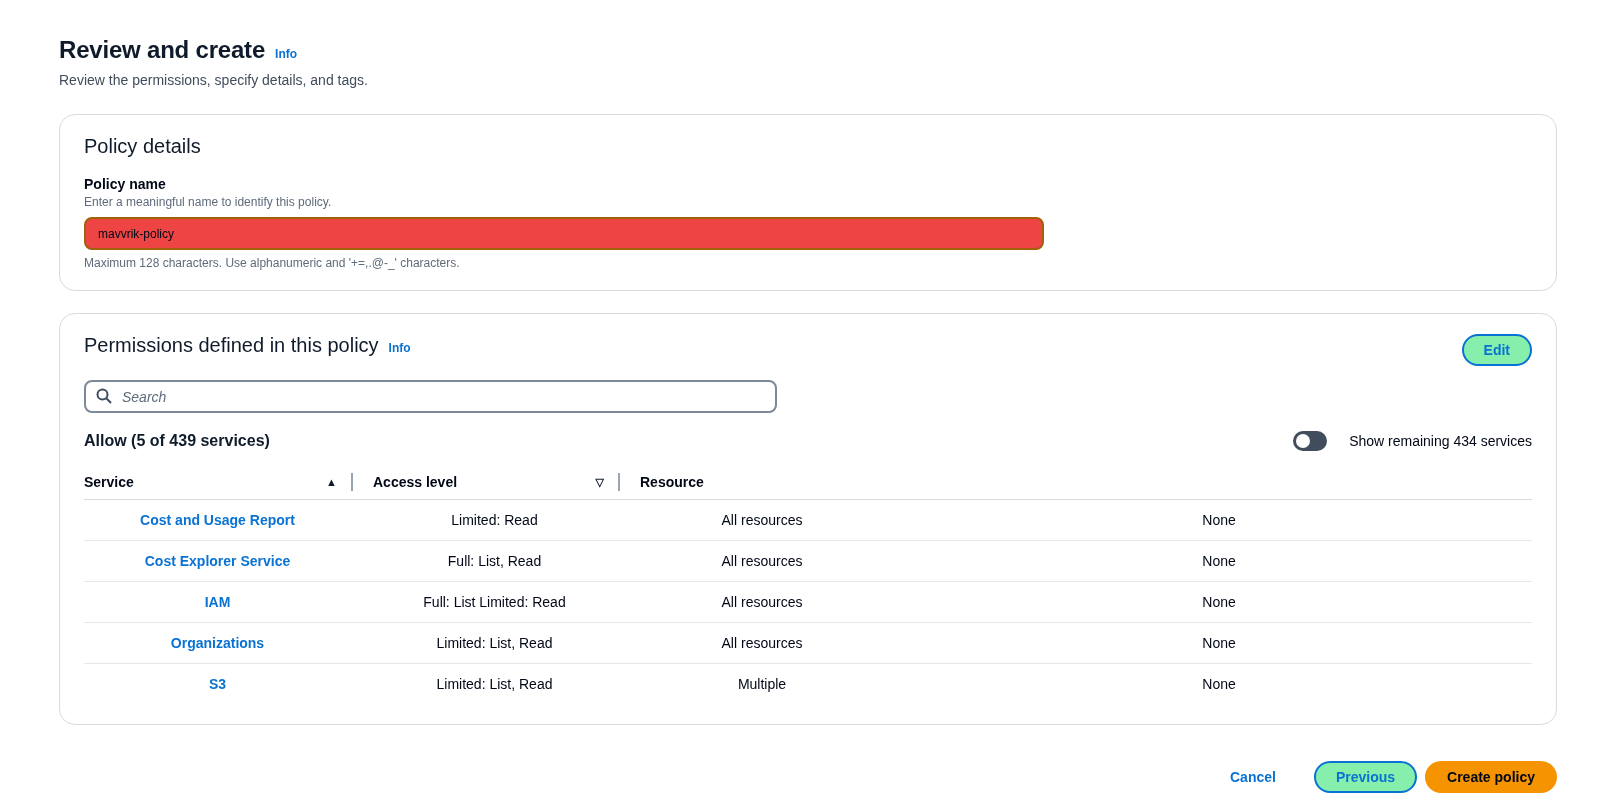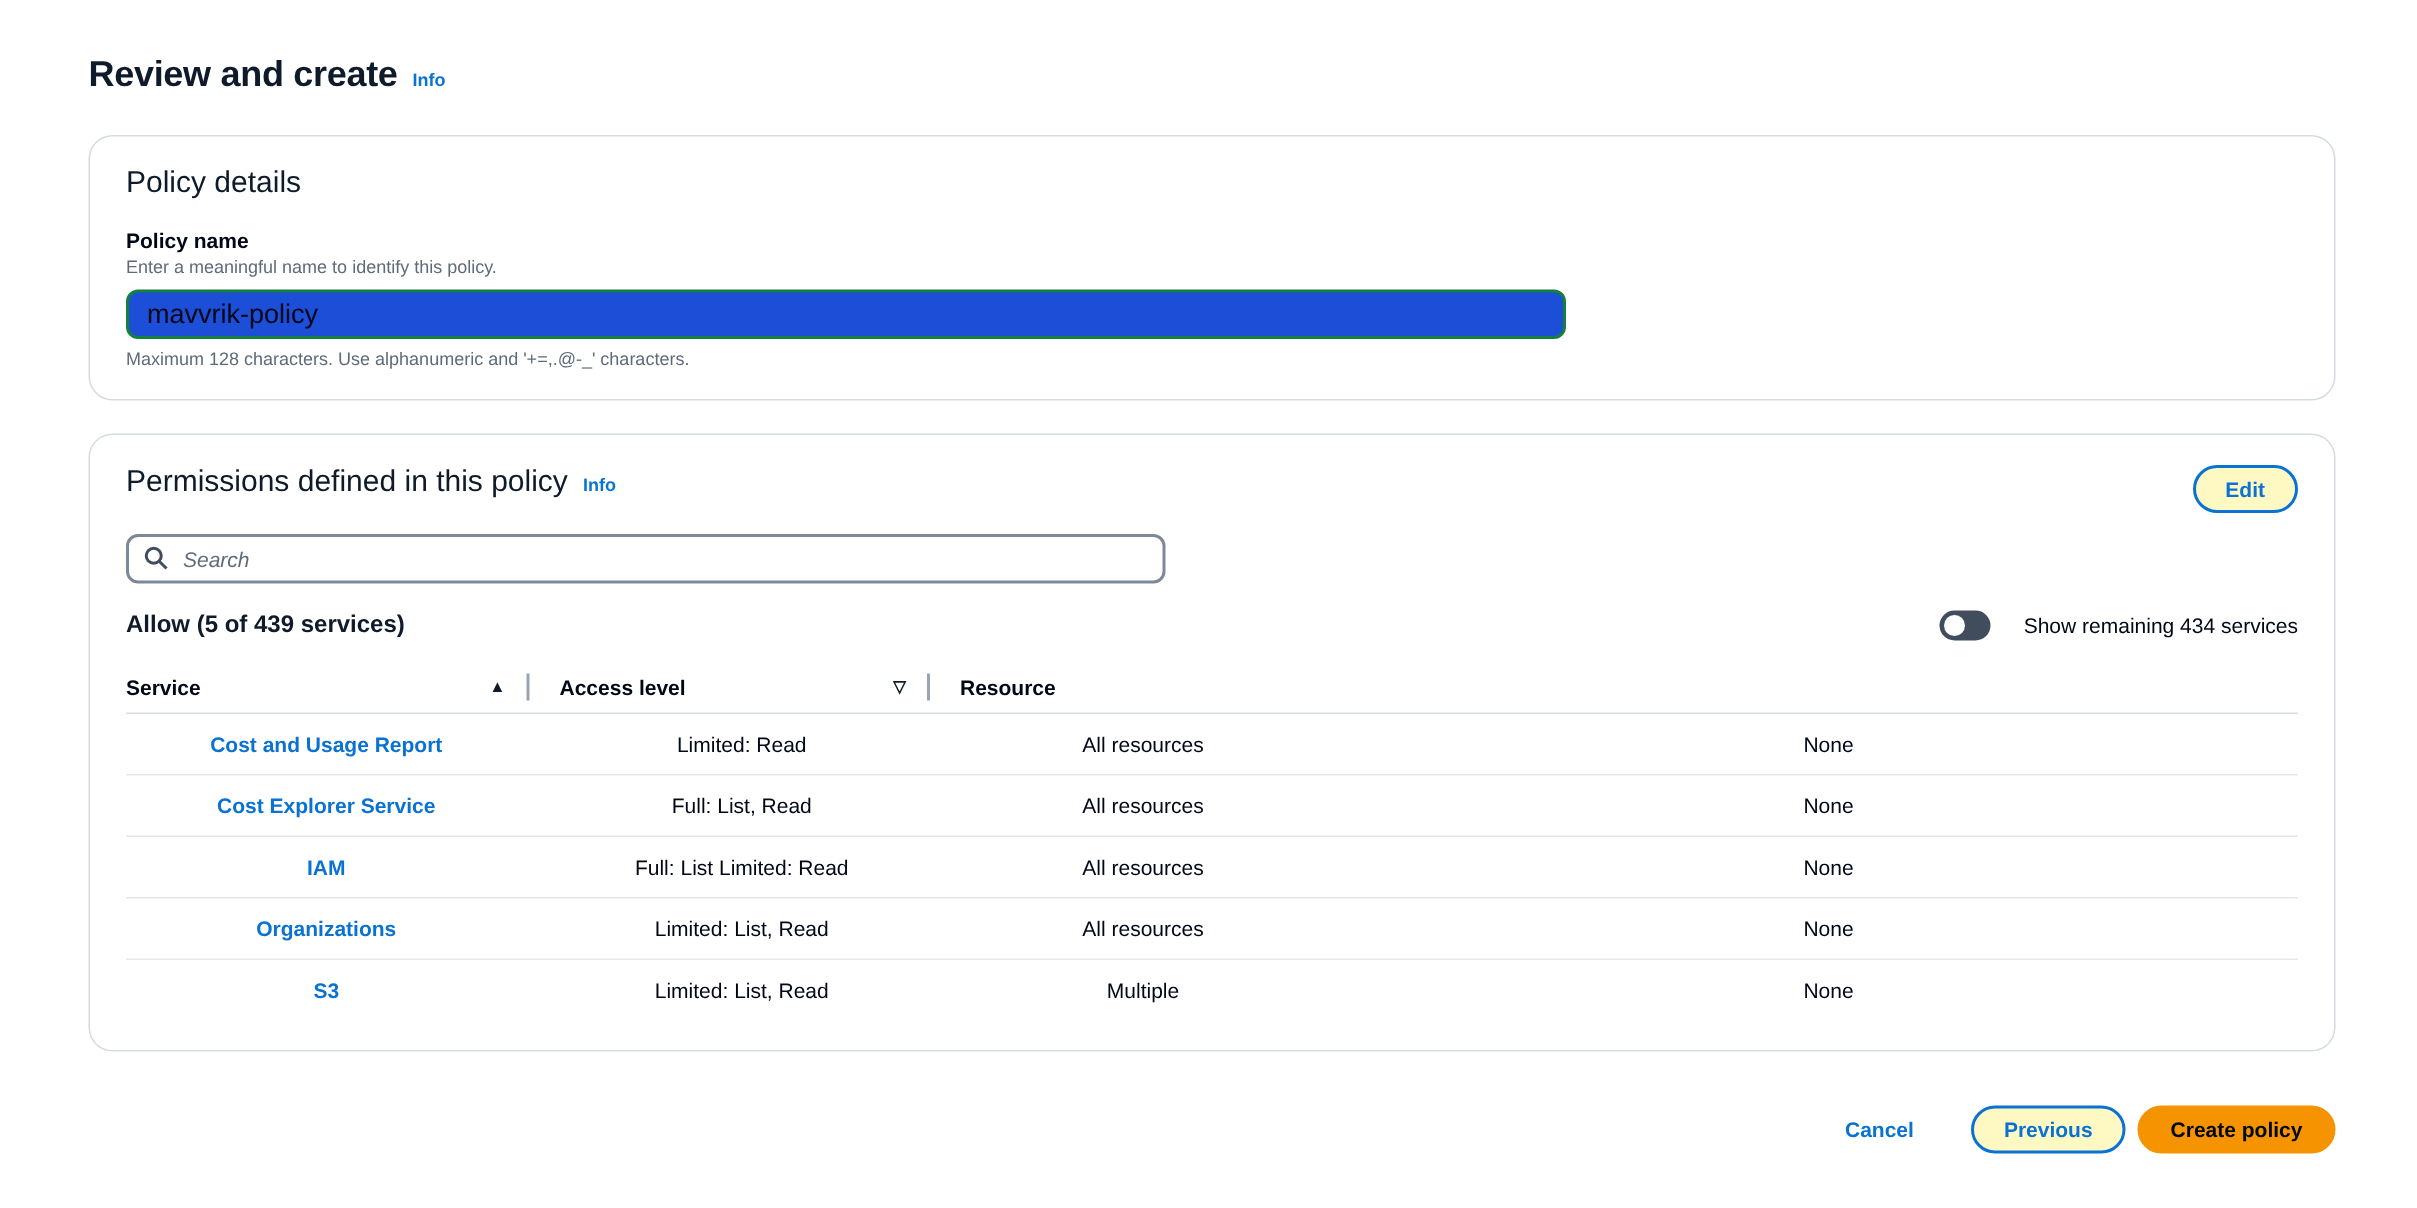--- a/index.html
+++ b/index.html
@@ -36,37 +36,37 @@
   }
   h2{font-size:20px;font-weight:normal;margin:0;color:#0f1b2a;}
   .h2-row{display:flex;align-items:baseline;gap:10px;}
 
   
   .field-label{font-weight:bold;font-size:14px;margin-top:18px;color:#000716;}
   .field-help{font-size:12px;color:#5f6b7a;margin-top:3px;}
   .text-input{
     margin-top:8px;
     width:960px;height:33px;
-    border:2px solid #15803d;
+    border:2px solid #a16207;
     border-radius:8px;
     padding:0 12px;
-    font-size:18px;color:#000716;
-    font-family:"Liberation Sans", sans-serif;
-    outline:none;background:#1d4ed8;
+    font-size:12px;color:#000716;
+    font-family:"Liberation Sans", sans-serif;
+    outline:none;background:#ef4444;
   }
   .field-constraint{font-size:12px;color:#5f6b7a;margin-top:6px;}
 
   
   .perm-header{display:flex;justify-content:space-between;align-items:flex-start;}
   .btn{
     display:inline-flex;align-items:center;justify-content:center;
     height:32px;border-radius:20px;padding:0 20px;
     font-size:14px;font-weight:bold;cursor:pointer;
     font-family:"Liberation Sans", sans-serif;
-    background:#fef9c3;border:2px solid var(--link-blue);color:var(--link-blue);
+    background:#86efac;border:2px solid var(--link-blue);color:var(--link-blue);
   }
   .btn-primary{background:var(--primary-orange);border-color:var(--primary-orange);color:#000716;}
   .btn-link{border:none;background:transparent;padding:0 10px;}
   .perm-desc{margin-top:12px;font-size:14px;color:#000716;}
 
   .search-wrap{position:relative;margin-top:14px;width:693px;}
   .search-input{
     width:100%;height:33px;
     border:2px solid #7d8998;border-radius:8px;
     padding:0 12px 0 36px;
@@ -113,20 +113,21 @@
 </head>
 <body>
 
 <div class="page">
 
   <div class="page-header">
     <div class="title-row">
       <h1>Review and create</h1>
       <a class="info-link">Info</a>
     </div>
+    <div class="page-subtitle">Review the permissions, specify details, and tags.</div>
   </div>
 
   <div class="card">
     <h2>Policy details</h2>
     <div class="field-label">Policy name</div>
     <div class="field-help">Enter a meaningful name to identify this policy.</div>
     <input class="text-input" type="text" value="mavvrik-policy" style="">
     <div class="field-constraint">Maximum 128 characters. Use alphanumeric and '+=,.@-_' characters.</div>
   </div>
 

